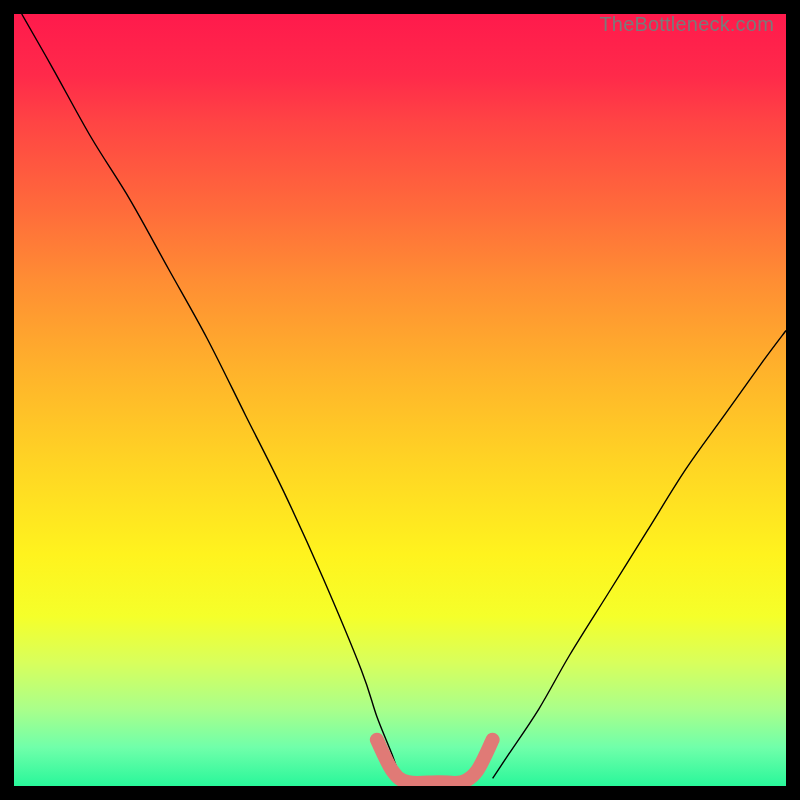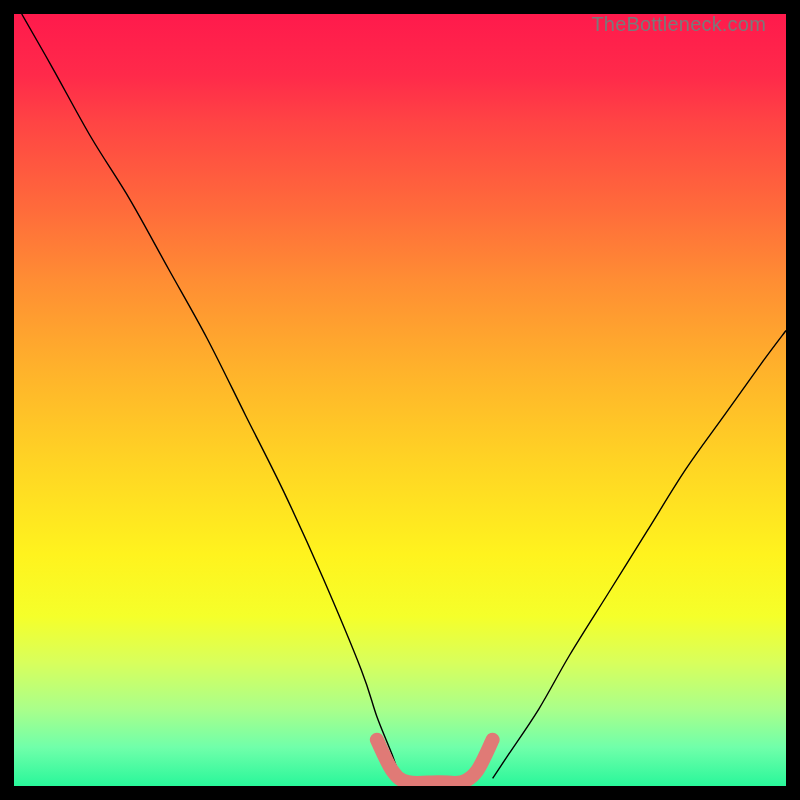--- a/index.html
+++ b/index.html
@@ -29,21 +29,21 @@
       #f5ff2a 78%,
       #d8ff5c 84%,
       #aaff8a 90%,
       #70ffaa 95%,
       #29f79a 100%
     );
   }
   .watermark {
     position: absolute;
     top: -1px;
-    right: 20px;
+    right: 12px;
     font-family: Arial, Helvetica, sans-serif;
     font-size: 20px;
     color: #7a7a7a;
     letter-spacing: 0.2px;
   }
   svg.curves {
     position: absolute;
     left: 0; top: 0;
     width: 100%;
     height: 100%;

